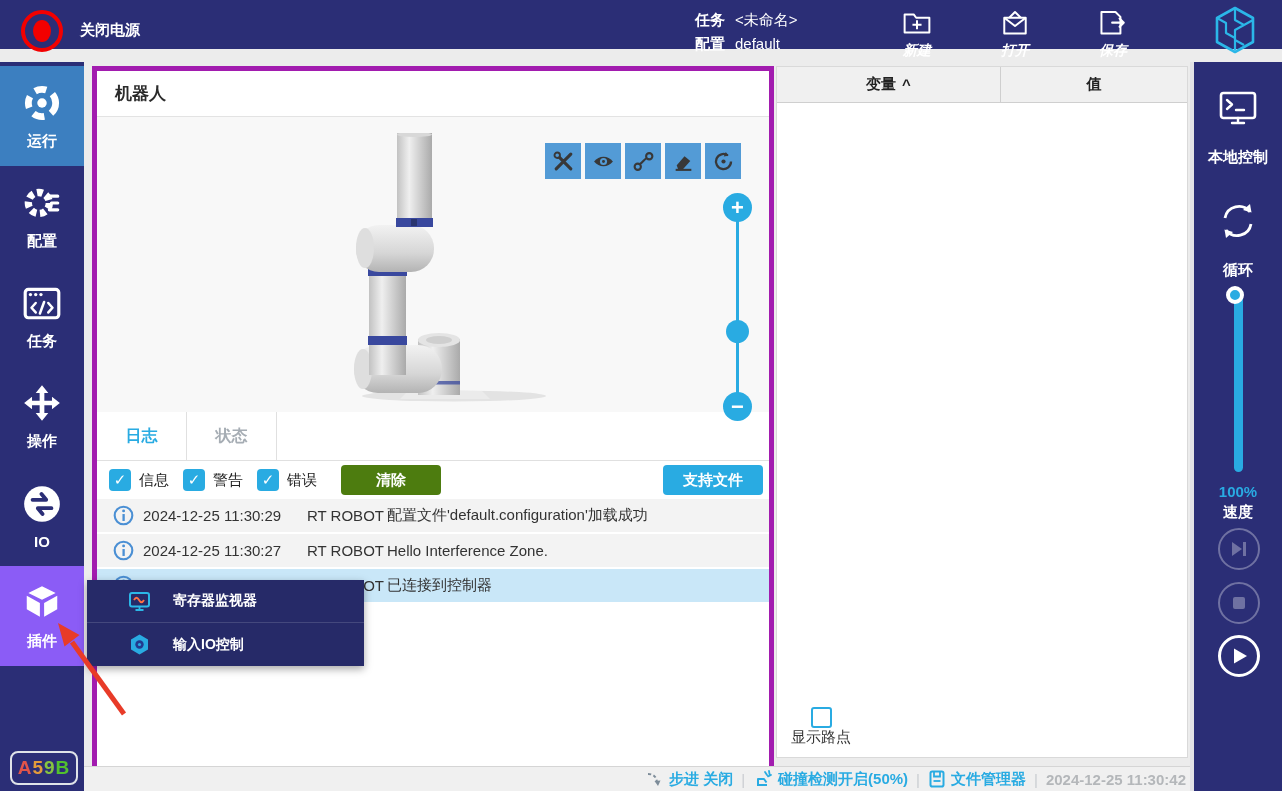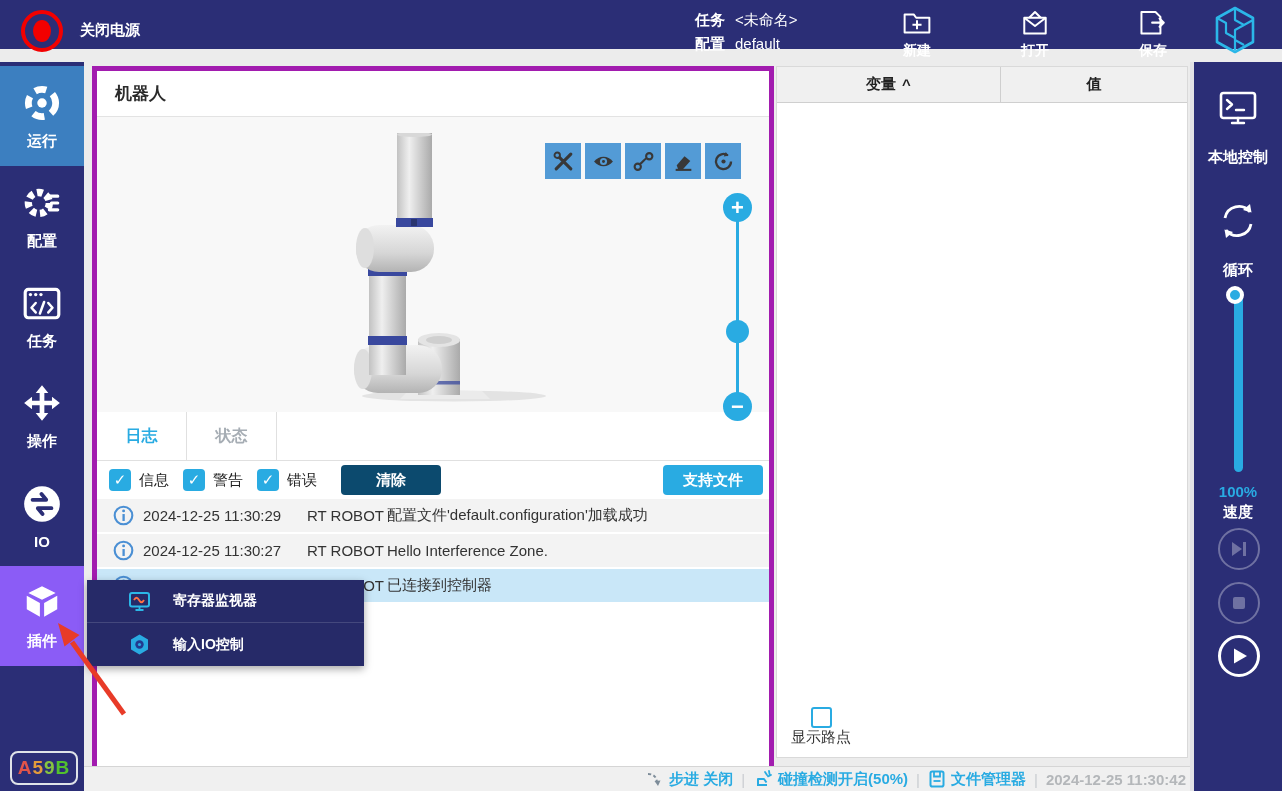--- a/index.html
+++ b/index.html
@@ -6,21 +6,21 @@
   body { font-family:"Liberation Sans", sans-serif; }
   .app { position:relative; width:1282px; height:791px; background:#ececec; overflow:hidden; }
 
   
   .header { position:absolute; left:0; top:0; width:1282px; height:49px; background:#2b2e76; color:#fff; z-index:5; }
   .power-btn { position:absolute; left:20px; top:9px; width:44px; height:44px; border-radius:50%; cursor:pointer; }
   .power-label { position:absolute; left:80px; top:21px; font-size:15px; font-weight:bold; }
   .task-block { position:absolute; left:695px; top:8px; font-size:15px; line-height:24px; }
   .task-row { display:flex; gap:10px; }
   .task-row .lbl { font-weight:bold; }
-  .hdr-actions { position:absolute; left:880px; top:2px; display:flex; gap:44px; }
+  .hdr-actions { position:absolute; left:880px; top:2px; display:flex; gap:24px;font-style:italic; }
   .hdr-btn { width:74px; height:58px; display:flex; flex-direction:column; align-items:center; justify-content:flex-start; padding-top:5px; cursor:pointer; }
   .hdr-btn svg { width:34px; height:34px; }
   .hdr-btn .cap { font-size:14px; font-weight:bold; margin-top:2px; }
   .logo { position:absolute; right:18px; top:2px; width:58px; height:58px; }
 
   
   .lsb { position:absolute; left:0; top:62px; width:84px; height:729px; background:#2b2e76; z-index:4; }
   .side-item { width:84px; height:100px; display:flex; flex-direction:column; align-items:center; justify-content:center; gap:8px; color:#fff; cursor:pointer; }
   .side-item.active { background:#3c7fc0; }
   .side-item.plugin-hl { background:#8b5cf6; }
@@ -46,21 +46,21 @@
   .robot-svg { position:absolute; left:239px; top:16px; }
 
   
   .tabs { display:flex; height:49px; border-bottom:1px solid #e0e0e0; }
   .tab { width:90px; display:flex; align-items:center; justify-content:center; font-size:16px; font-weight:bold; border-right:1px solid #e0e0e0; cursor:pointer; }
   .tab.on { color:#29abe2; }
   .tab.off { color:#a6adb4; }
   .filters { display:flex; align-items:center; height:38px; padding:0 6px 0 12px; gap:8px; }
   .cb { width:22px; height:22px; border-radius:4px; background:#29abe2; color:#fff; font-size:15px; display:flex; align-items:center; justify-content:center; cursor:pointer; }
   .cb-lbl { font-size:15px; color:#222; margin-right:6px; }
-  .btn-clear { width:100px; height:30px; background:#0c4a6e; border:none; color:#fff; font-size:15px; font-weight:bold; border-radius:4px; margin-left:10px; cursor:pointer; font-family:inherit; }
+  .btn-clear { width:100px; height:30px; background:#4d7c0f; border:none; color:#fff; font-size:15px; font-weight:bold; border-radius:4px; margin-left:10px; cursor:pointer; font-family:inherit; }
   .btn-support { width:100px; height:30px; background:#29abe2; border:none; color:#fff; font-size:15px; font-weight:bold; border-radius:4px; margin-left:auto; cursor:pointer; font-family:inherit; }
   .log-row { display:flex; align-items:center; height:35px; background:#f3f3f3; border-bottom:2px solid #fff; font-size:15px; color:#333; }
   .log-row.hl { background:#c9e7f8; }
   .log-row .ic { width:22px; margin:0 0 0 16px; display:flex; }
   .log-row .t { width:172px; padding-left:8px; }
   .log-row .s { width:80px; }
   .log-row .m { flex:1; }
 
   
   .vars { position:absolute; left:776px; top:66px; width:412px; height:692px; background:#fff; border:1px solid #d9d9d9; }

